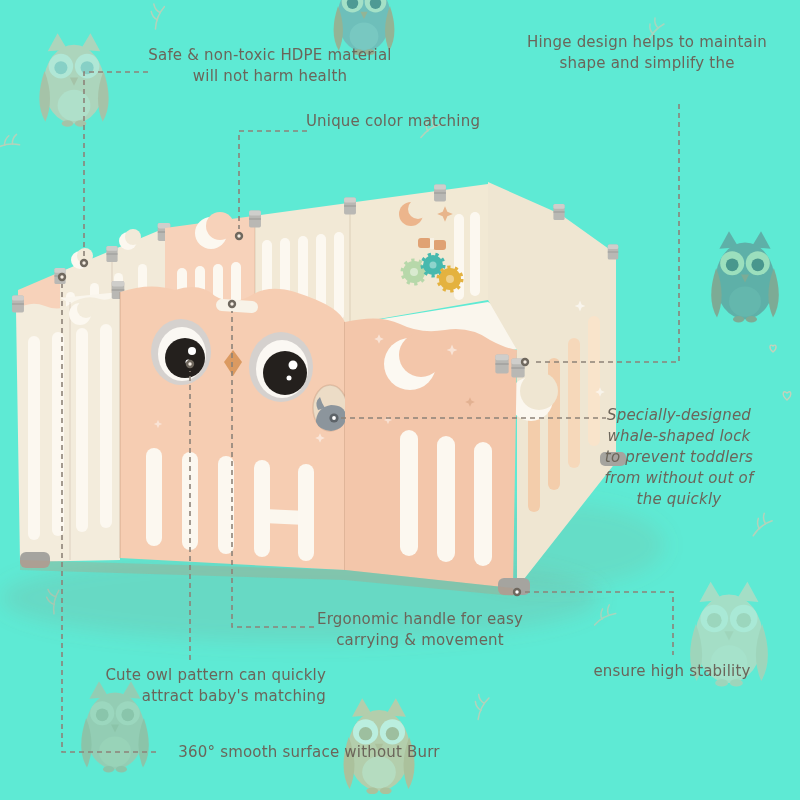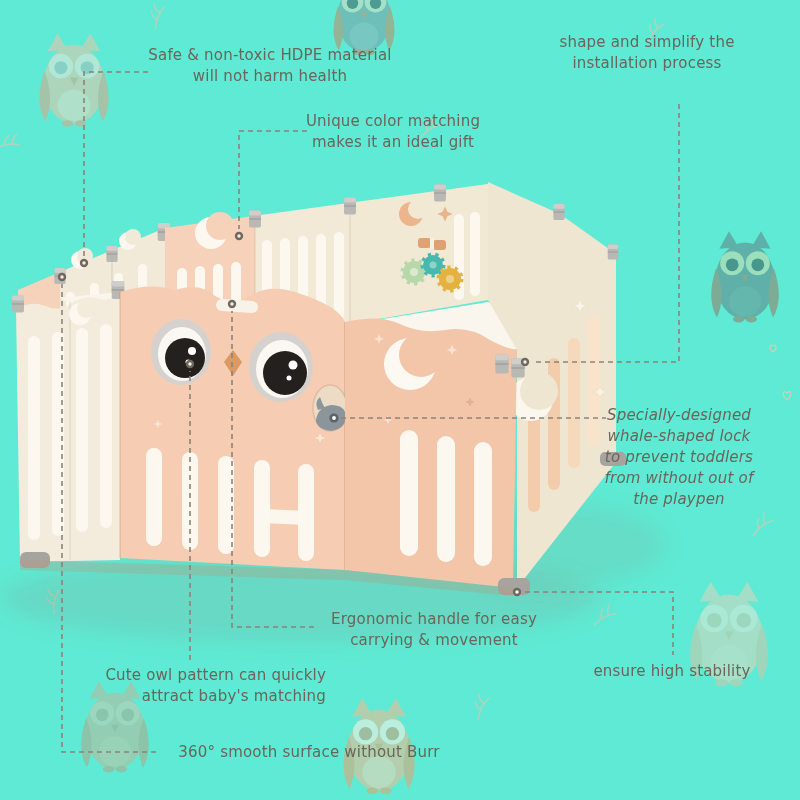--- a/index.html
+++ b/index.html
@@ -288,37 +288,36 @@
   </g>
 </svg>
 
 <div class="callout" style="left:135px;top:45px;width:270px;">
   <div>Safe &amp; non-toxic HDPE material</div>
   <div>will not harm health</div>
 </div>
 
 <div class="callout" style="left:303px;top:111px;width:180px;text-align:center;">
   <div>Unique color matching</div>
-  <div>makes it an ideal gift</div>
 </div>
 
 <div class="callout" style="left:518px;top:32px;width:258px;">
+  <div>Hinge design helps to maintain</div>
   <div>shape and simplify the</div>
-  <div>installation process</div>
 </div>
 
 <div class="callout" style="left:588px;top:405px;width:182px;font-style:italic;">
   <div>Specially-designed</div>
   <div>whale-shaped lock</div>
   <div>to prevent toddlers</div>
   <div>from without out of</div>
-  <div>the playpen</div>
-</div>
-
-<div class="callout" style="left:313px;top:609px;width:214px;margin-left:14px;">
+  <div>the quickly</div>
+</div>
+
+<div class="callout" style="left:313px;top:609px;width:214px;">
   <div>Ergonomic handle for easy</div>
   <div>carrying &amp; movement</div>
 </div>
 
 <div class="callout" style="left:78px;top:665px;width:248px;text-align:right;">
   <div>Cute owl pattern can quickly</div>
   <div>attract baby's matching</div>
 </div>
 
 <div class="callout" style="left:548px;top:661px;width:248px;">

